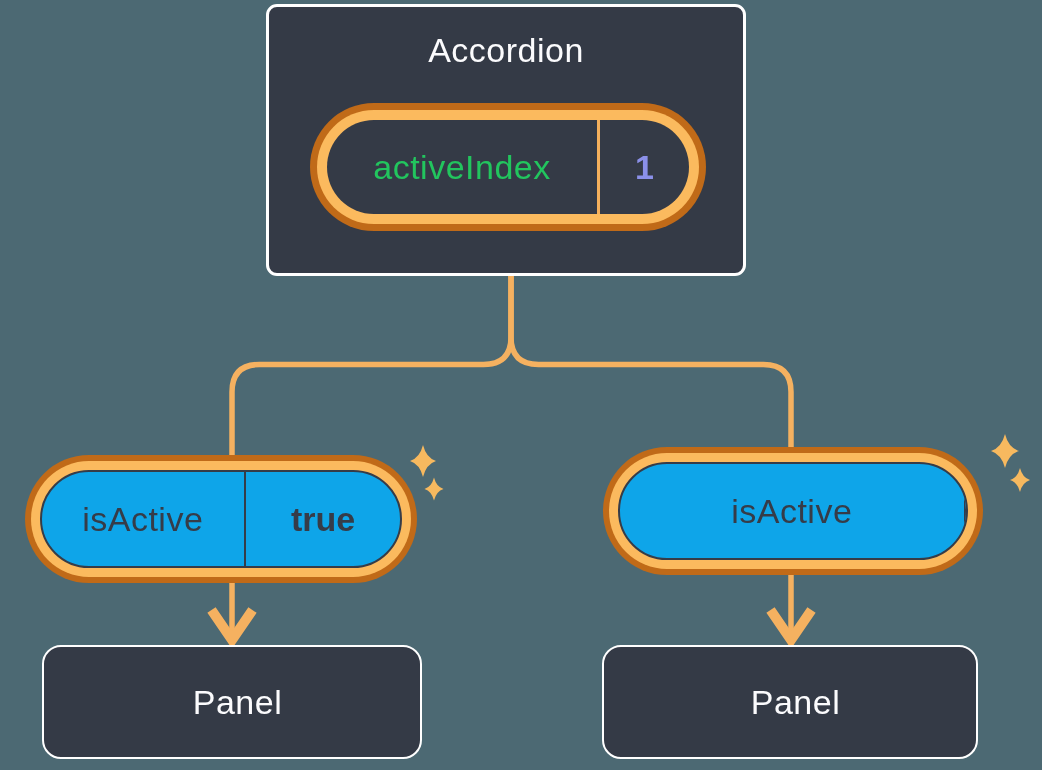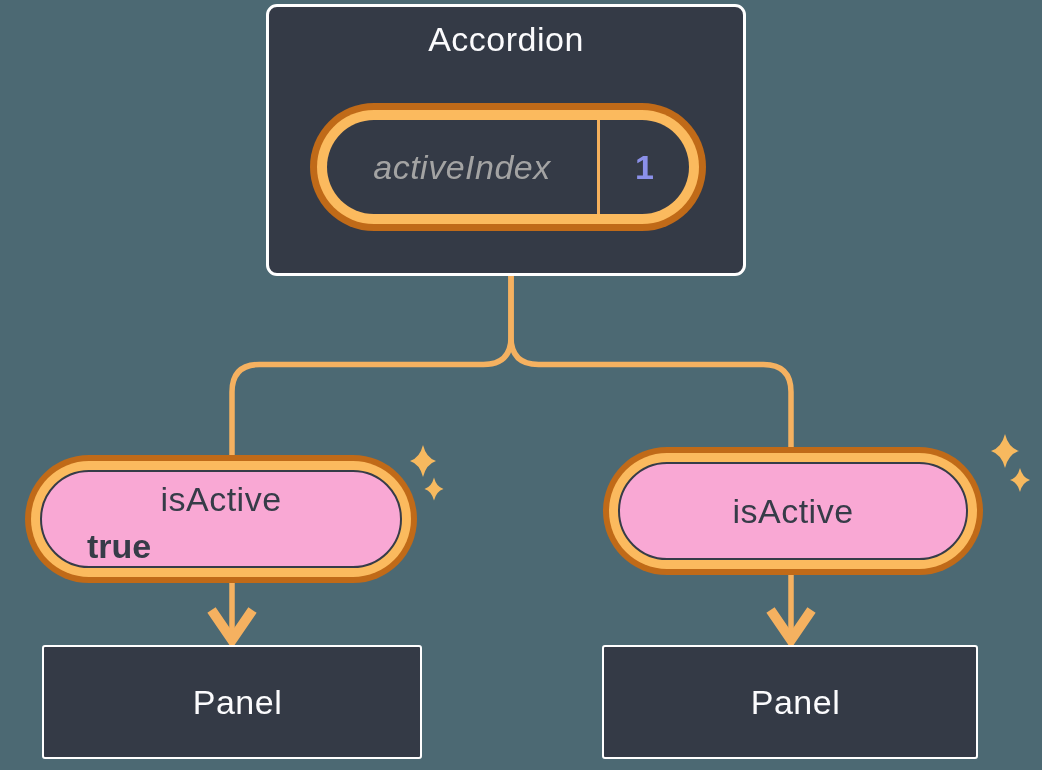--- a/index.html
+++ b/index.html
@@ -12,51 +12,51 @@
 
   
   .wires{position:absolute;inset:0;z-index:1;pointer-events:none;}
 
   
   .card{
     position:absolute;background:#343A46;border:3px solid #FFFFFF;
     border-radius:11px;box-sizing:border-box;z-index:2;
   }
   .card--root{left:266px;top:4px;width:480px;height:272px;}
-  .card--panel{height:114px;top:645px;border-width:2.5px;border-radius:3px;
+  .card--panel{height:114px;top:645px;border-width:2.5px;border-radius:19px;
     display:flex;align-items:center;justify-content:center;padding-left:11px;}
   .card--panel-left{left:42px;width:380px;}
   .card--panel-right{left:602px;width:376px;}
   .card-title{
     color:#FBFBFD;font-size:34px;font-weight:500;text-align:center;
     letter-spacing:.5px;
   }
-  .card--root .card-title{margin-top:13px;text-align:center;}
+  .card--root .card-title{margin-top:24px;text-align:center;}
 
   
   .pill{
     position:absolute;border-radius:999px;background:#C06A18;padding:7px;
     box-sizing:border-box;z-index:3;
   }
   .pill-mid{background:#FBBA5E;border-radius:999px;padding:10px;height:100%;box-sizing:border-box;}
   .pill-core{
     border-radius:999px;height:100%;box-sizing:border-box;
     display:flex;align-items:stretch;overflow:hidden;
   }
   
   .pill--root{left:310px;top:103px;width:396px;height:128px;}
   .pill--root .pill-core{background:#343A46;}
-  .pill--root .pill-key{color:#a3a3a3;font-style:italic;}
+  .pill--root .pill-key{color:#22c55e;}
   .pill--root .pill-sep{background:#F5B05C;width:3px;}
   .pill--root .pill-val{color:#8B90E9;width:89px;}
 
   
   .pill--prop{padding:6px;}
   .pill--prop .pill-mid{padding:9px;}
-  .pill--prop .pill-core{background:#f9a8d4;border:2.5px solid #363C48;flex-direction:column;}
+  .pill--prop .pill-core{background:#0ea5e9;border:2.5px solid #363C48;}
   .pill--prop .pill-key{color:#363C48;}
   .pill--prop .pill-sep{background:#363C48;width:2.5px;}
   .pill--prop .pill-val{color:#363C48;}
   .pill--left{left:25px;top:455px;width:392px;height:128px;}
   .pill--right{left:603px;top:447px;width:380px;height:128px;}
   .pill--left .pill-val{width:154px;}
   .pill--right .pill-val{width:135px;}
 
   .pill-key{
     flex:1;display:flex;align-items:center;justify-content:center;

